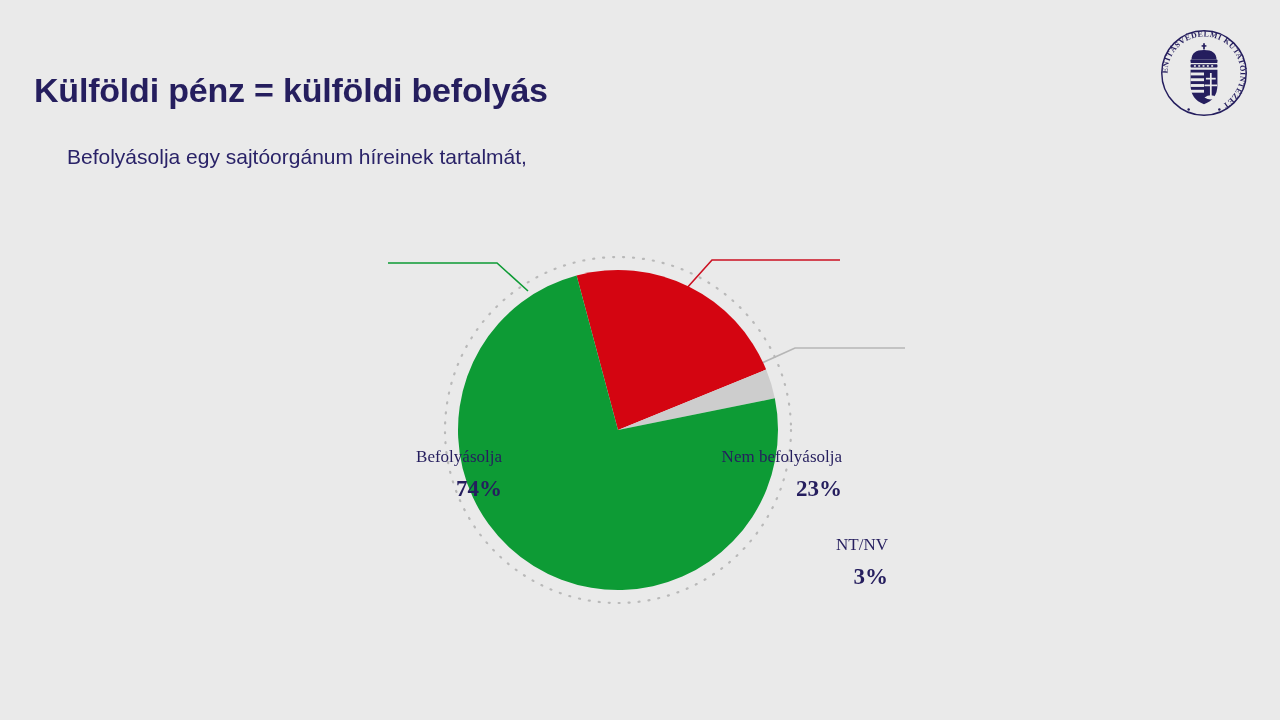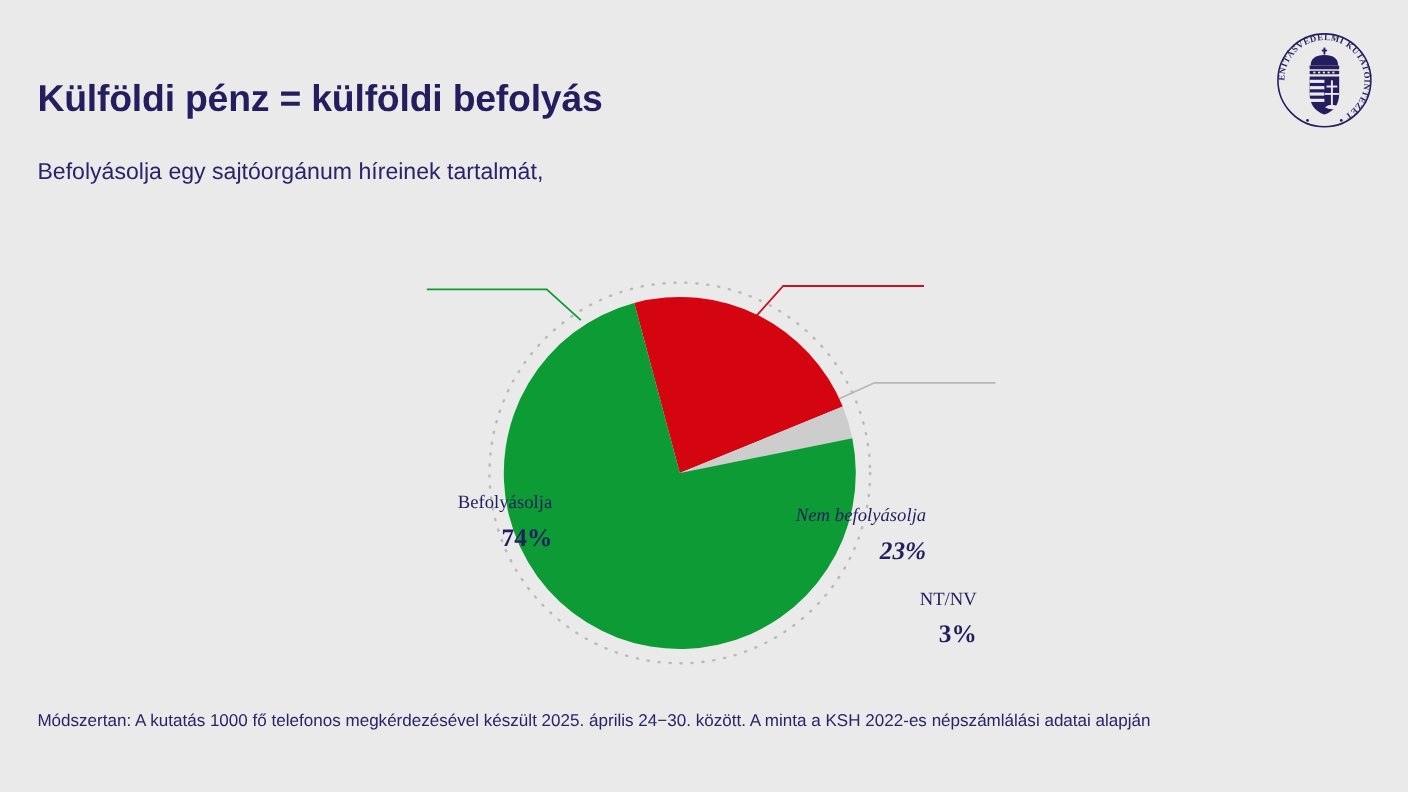--- a/index.html
+++ b/index.html
@@ -39,21 +39,21 @@
   
   #subtitle {
     position: absolute;
     left: 34px;
     top: 142px;
     font-size: 21px;
     line-height: 29px;
     color: #2a2368;
     white-space: nowrap;
   }
-  #subtitle .line { display: block; }
+  #subtitle .line { display: block; margin-left: 33px; }
 
   
   #chart-area {
     position: absolute;
     left: 0;
     top: 215px;
     width: 1280px;
     height: 410px;
   }
   #pie-svg {
@@ -77,21 +77,21 @@
   .callout .val {
     font-family: "Liberation Serif", serif;
     font-size: 23px;
     font-weight: bold;
     line-height: 26px;
     margin-top: 9px;
     white-space: nowrap;
   }
 
   #callout-0 { left: 382px; top: 232px; width: 120px; }
-  #callout-1 { left: 708px; top: 244px; width: 134px; font-style: italic; }
+  #callout-1 { left: 708px; top: 232px; width: 134px; }
   #callout-2 { left: 776px; top: 320px; width: 112px; }
 
   
   #footnote {
     position: absolute;
     left: 34px;
     top: 644px;
     width: 1214px;
     font-size: 15.5px;
     line-height: 23px;
@@ -145,21 +145,20 @@
     </div>
 
     <div class="callout" id="callout-2">
       <div class="cat">NT/NV</div>
       <div class="val">3%</div>
     </div>
 
   </div>
 
   <div id="footnote">
-    <span class="line">Módszertan: A kutatás 1000 fő telefonos megkérdezésével készült 2025. április 24−30. között. A minta a KSH 2022-es népszámlálási adatai alapján</span>
   </div>
 
   <svg id="logo" viewBox="0 0 200 200">
     <defs>
       <path id="ringpath" d="M 100 100 m -76 0 a 76 76 0 1 1 152 0 a 76 76 0 1 1 -152 0"></path>
       <path id="ringpath-top" d="M 100 100 m -74 0 a 74 74 0 0 1 148 0"></path>
     </defs>
 
     <circle cx="100" cy="100" r="88" fill="none" stroke="#251e5e" stroke-width="3"></circle>
 

